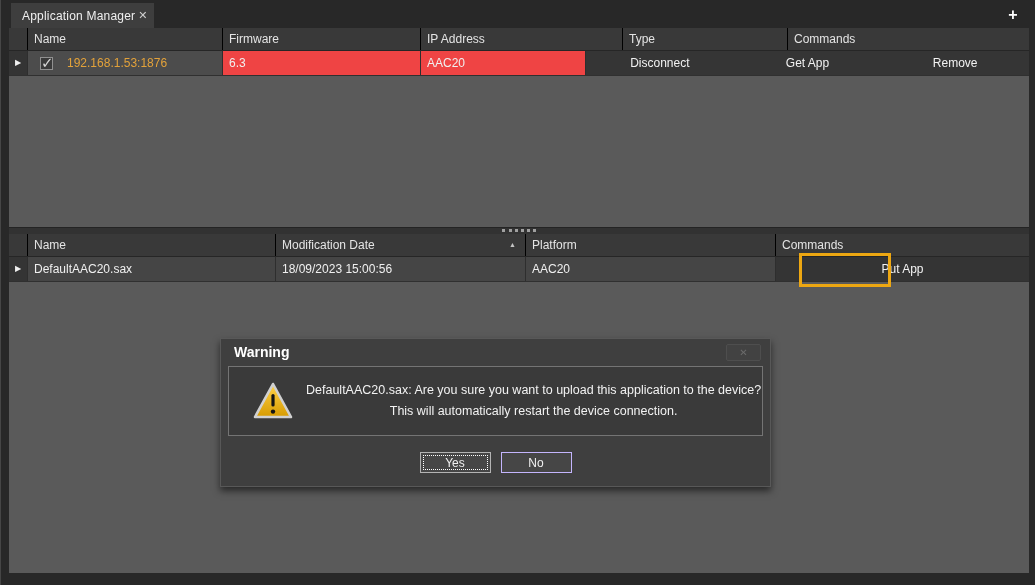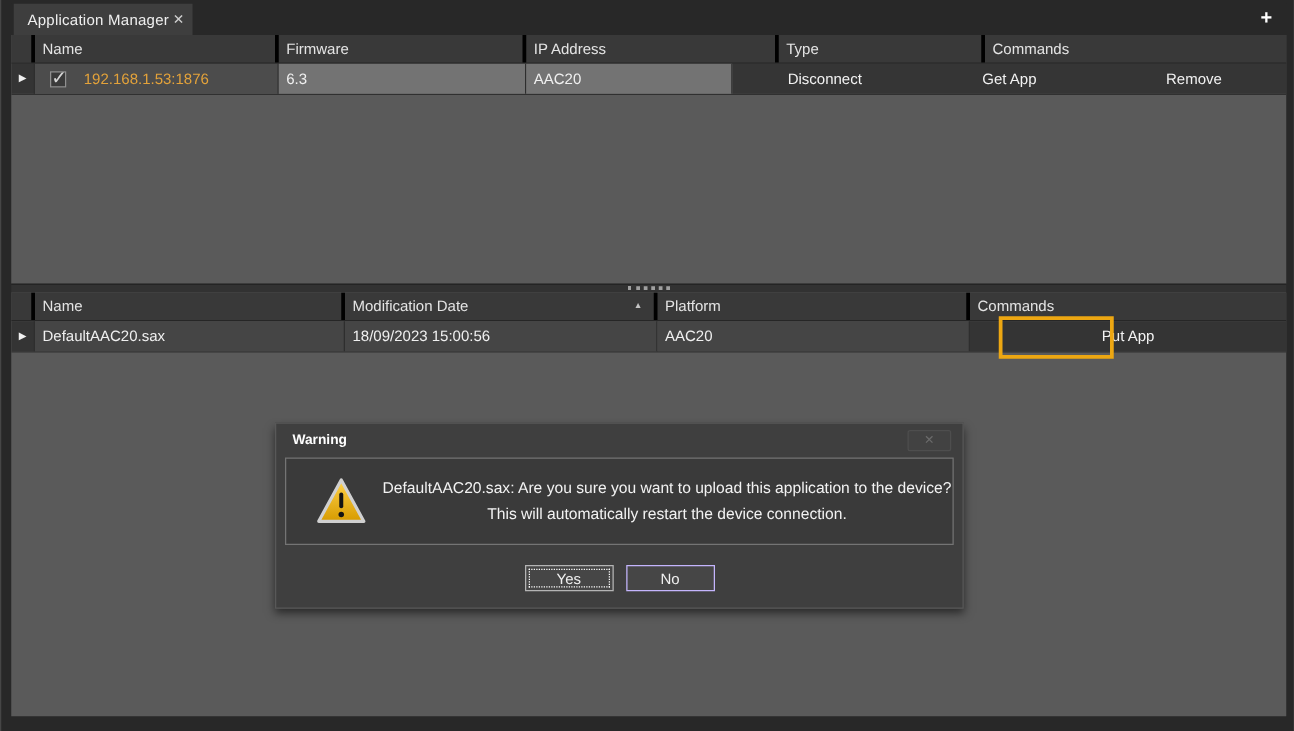--- a/index.html
+++ b/index.html
@@ -27,26 +27,26 @@
   }
 
   
   .grid { position:absolute; left:8px; right:6px; background:#5A5A5A; overflow:hidden; }
   .grid-top    { top:28px;  height:199px; }
   .grid-bottom { top:234px; bottom:12px; }
 
   .g-header { display:flex; height:23px; background:#393939; border-bottom:1px solid #262626; }
   .g-header .g-cell {
     color:#E4E4E4; font-size:12px; line-height:22px; padding-left:6px;
-    border-right:3px solid #000000; white-space:nowrap; overflow:hidden;
+    border-right:1px solid #000000; white-space:nowrap; overflow:hidden;
   }
   .g-row { display:flex; height:25px; border-bottom:1px solid #303030; }
   .g-row .g-cell {
     font-size:12px; line-height:24px; color:#F0F0F0; padding-left:6px;
-    border-right:1px solid #2E2E2E; white-space:nowrap; overflow:hidden; background:#737373;
+    border-right:1px solid #2E2E2E; white-space:nowrap; overflow:hidden; background:#ef4444;
   }
   
   .t-sel  { width:19px; padding-left:0 !important; }
   .t-name { width:195px; }
   .t-fw   { width:198px; }
   .t-ip   { width:202px; }
   .t-type { width:165px; }
   .t-cmd  { flex:1; border-right:none !important; }
   
   .b-sel  { width:19px; padding-left:0 !important; }
@@ -90,21 +90,21 @@
   }
 
   
   .dialog {
     position:absolute; left:219px; top:338px; width:551px; height:149px;
     background:#3F3F3F; border:1px solid #585858;
     box-shadow:0 4px 7px rgba(0,0,0,.55); z-index:10;
   }
   .dlg-title {
     height:26px; display:flex; align-items:center; padding-left:13px;
-    color:#FFFFFF; font-size:11px; font-weight:bold;
+    color:#FFFFFF; font-size:14px; font-weight:bold;
   }
   .dlg-close {
     position:absolute; right:9px; top:5px; width:35px; height:17px;
     border:1px solid #4E4E4E; border-radius:2px; background:#424242;
     color:#6B6B6B; font-size:10px; font-weight:bold; text-align:center; line-height:15px; cursor:default;
   }
   .dlg-panel {
     position:absolute; left:7px; right:7px; top:27px; height:70px;
     background:#3A3A3A; border:1px solid #747474;
     display:flex; align-items:center;text-align:center;

